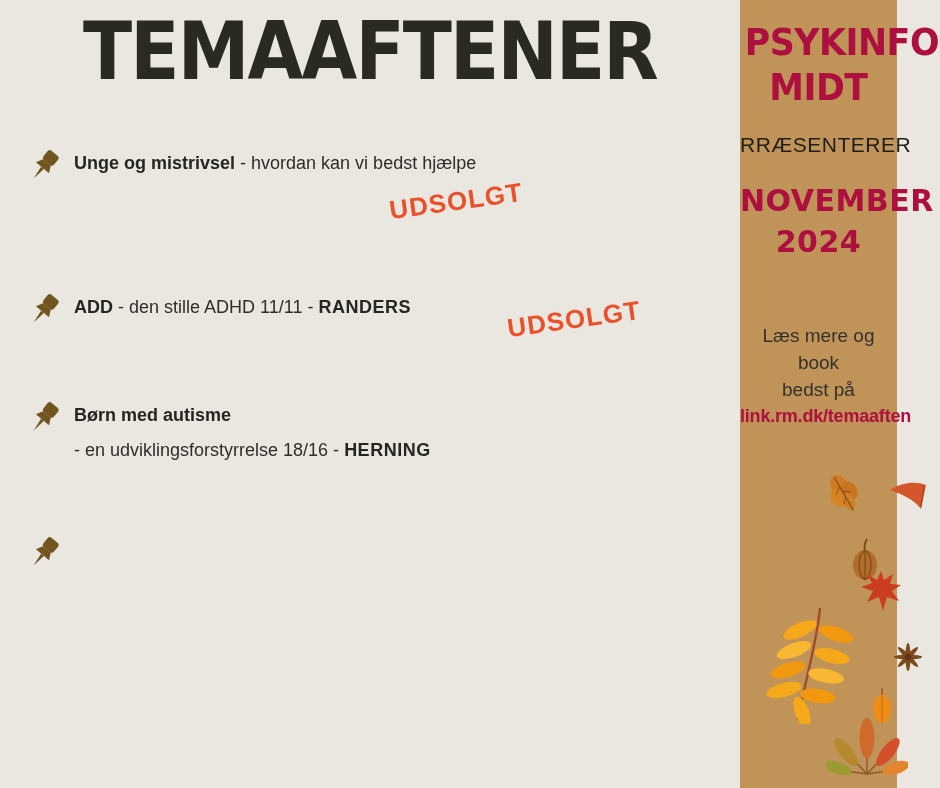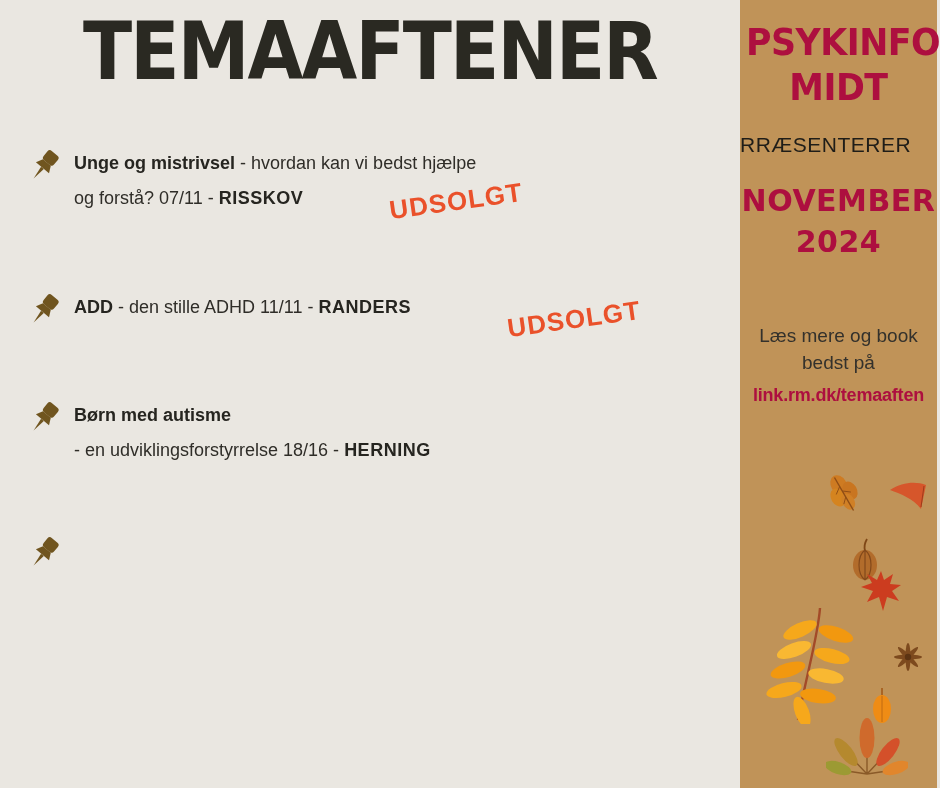--- a/index.html
+++ b/index.html
@@ -20,41 +20,41 @@
   .pin svg{display:block;}
   .etext{font-size:18px;line-height:35px;color:#2F2D28;}
   .etext strong{font-weight:700;color:#262520;}
   .loc{color:#9A5A30;font-weight:700;letter-spacing:0.5px;}
   .soldout{
     position:absolute;color:#EA512A;font-weight:700;font-size:26px;letter-spacing:1px;
     transform:rotate(-8deg);white-space:nowrap;
   }
   
   .sidebar{
-    position:absolute;left:740px;top:0;width:197px;height:788px;background:#C09358;
+    position:absolute;left:740px;top:0;width:157px;height:788px;background:#C09358;
   }
   .brand{
     position:absolute;top:20px;width:100%;text-align:center;color:#AD0F3F;
     font-weight:800;font-size:37px;line-height:45px;transform:scaleX(0.94);
     font-family:"DejaVu Sans",sans-serif;letter-spacing:-0.5px;
   }
   .presents{
     position:absolute;top:133px;width:100%;text-align:left;font-size:21px;
     font-weight:500;color:#1F1D18;letter-spacing:0.5px;
   }
   .month{
     position:absolute;top:180px;width:100%;text-align:center;color:#AD0F3F;
     font-weight:800;font-size:30px;line-height:41px;letter-spacing:0.5px;
     font-family:"DejaVu Sans",sans-serif;
   }
   .cta{
     position:absolute;top:322px;width:100%;text-align:center;font-size:19px;
     line-height:27px;font-weight:500;color:#33312C;
   }
-  .link{margin-top:6px;color:#AD0F3F;font-weight:700;font-size:18px;letter-spacing:-0.2px;}
+  .link{color:#AD0F3F;font-weight:700;font-size:18px;letter-spacing:-0.2px;}
   .deco{position:absolute;}
   .deco svg{display:block;}
 </style>
 </head>
 <body>
 
 <div class="poster">
 
   <h1 class="title">TEMAAFTENER</h1>
 
@@ -63,21 +63,20 @@
       <svg viewBox="0 0 24 24" width="36" height="36">
           <g fill="#70551F" transform="rotate(40 12 12)">
             <rect x="7.5" y="1" width="9" height="8" rx="2"></rect>
             <path d="M8.6 9h6.8l2.3 4.6H6.3z"></path>
             <path d="M10.8 13.6h2.4L12 22.8z"></path>
           </g>
         </svg>
     </span>
     <div class="etext">
       <div><strong>Unge og mistrivsel</strong><span> - hvordan kan vi bedst hjælpe</span></div>
-      <div><span>og forstå? 07/11 - </span><strong class="loc">RISSKOV</strong></div>
     </div>
     <span class="soldout" style="left:363px;top:40px">UDSOLGT</span>
   </div>
 
   <div class="event" style="top:290px">
     <span class="pin">
       <svg viewBox="0 0 24 24" width="36" height="36">
           <g fill="#70551F" transform="rotate(40 12 12)">
             <rect x="7.5" y="1" width="9" height="8" rx="2"></rect>
             <path d="M8.6 9h6.8l2.3 4.6H6.3z"></path>

